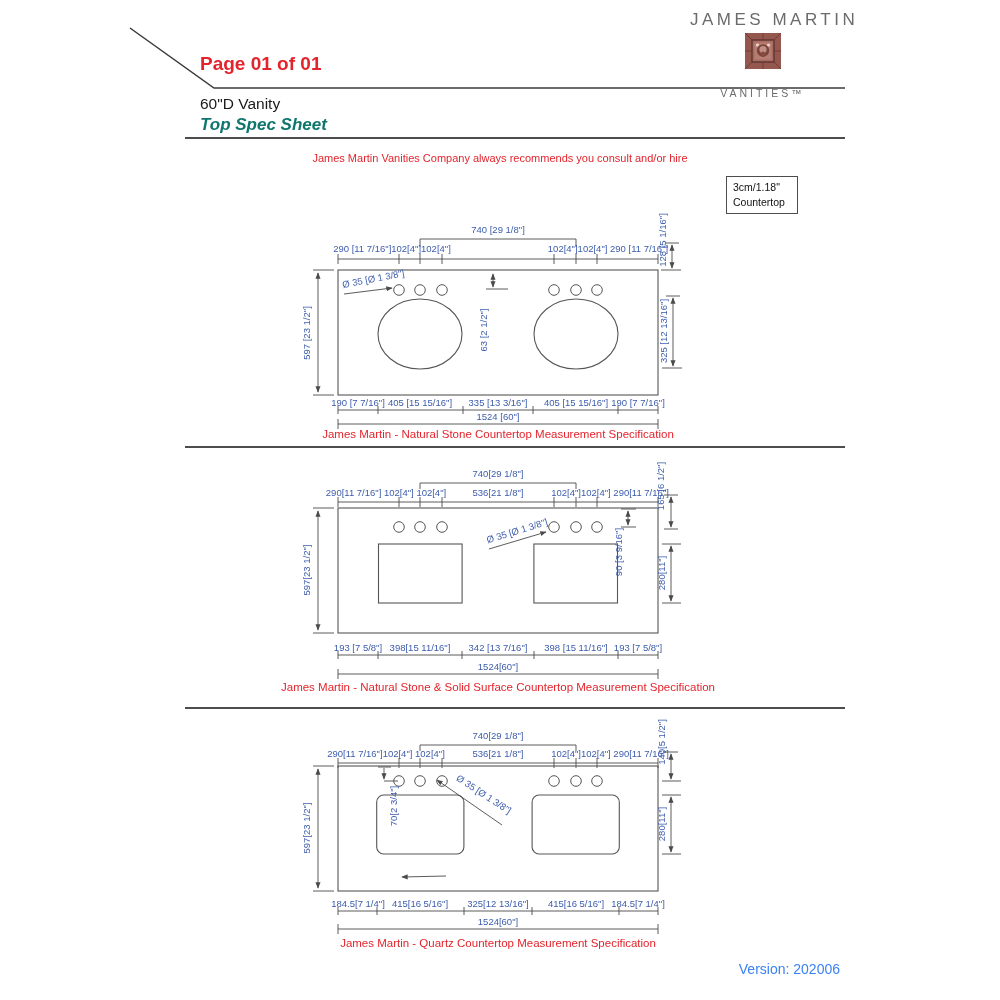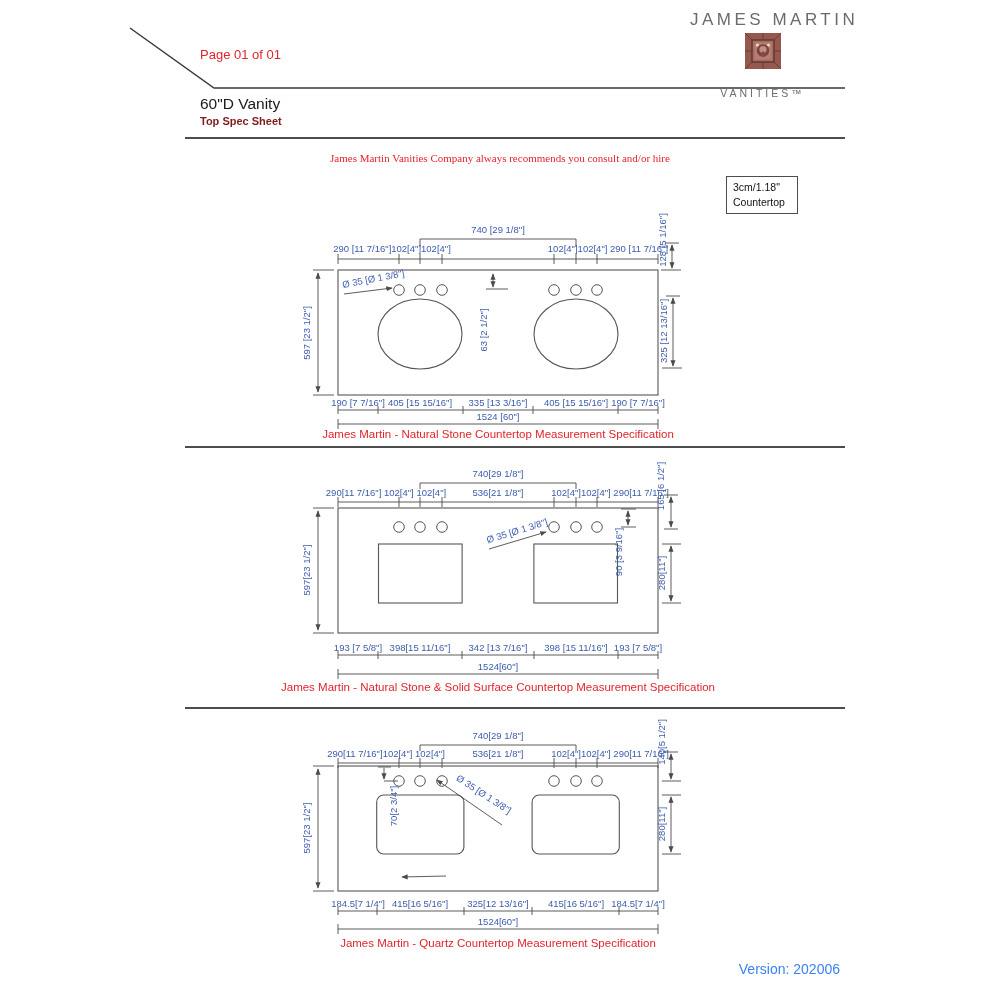--- a/index.html
+++ b/index.html
@@ -1,22 +1,22 @@
 <!DOCTYPE html>
 <html><head>
 <meta charset="utf-8">
 <style>
   html,body{margin:0;padding:0;background:#ffffff;}
   body{width:1000px;height:1000px;position:relative;font-family:"Liberation Sans", sans-serif;overflow:hidden;}
   .abs{position:absolute;}
   .red{color:#e3242c;}
-  .page-label{left:200px;top:47px;font-size:13px;}
+  .page-label{left:200px;top:53px;font-size:19px;font-weight:bold;}
   .doc-title{left:200px;top:95px;font-size:15.5px;color:#1a1a1a;}
-  .doc-subtitle{left:200px;top:115px;font-size:11px;font-weight:bold;color:#7f1d1d;}
-  .notice{left:250px;top:151px;width:500px;text-align:center;font-size:11px;line-height:15.5px;font-family:Liberation Serif, serif;}
+  .doc-subtitle{left:200px;top:115px;font-size:17px;font-weight:bold;color:#0f766e;font-style:italic;}
+  .notice{left:250px;top:151px;width:500px;text-align:center;font-size:11px;line-height:15.5px;}
   .ct-tag{left:726px;top:176px;width:64px;border:1.2px solid #4d4d4d;padding:3px 0 3px 6px;font-size:10.5px;line-height:15px;color:#111;background:#fff;}
   .brand{left:690px;top:10px;width:145px;text-align:center;color:#6b6b6b;}
   .brand-top{font-size:17px;letter-spacing:3.5px;white-space:nowrap;}
   .brand-bottom{font-size:10.5px;letter-spacing:3px;margin-top:18px;}
   .lion-wrap{margin:3px auto 1px auto;width:36px;height:36px;}
   .version{left:700px;top:961px;width:140px;text-align:right;font-size:14px;color:#3b82f6;}
   svg text{font-family:"Liberation Sans", sans-serif;}
   .dim{font-size:9.5px;fill:#3c5cac;}
   .mid{text-anchor:middle;}
   .cap{font-size:11.5px;fill:#e3242c;text-anchor:middle;}

